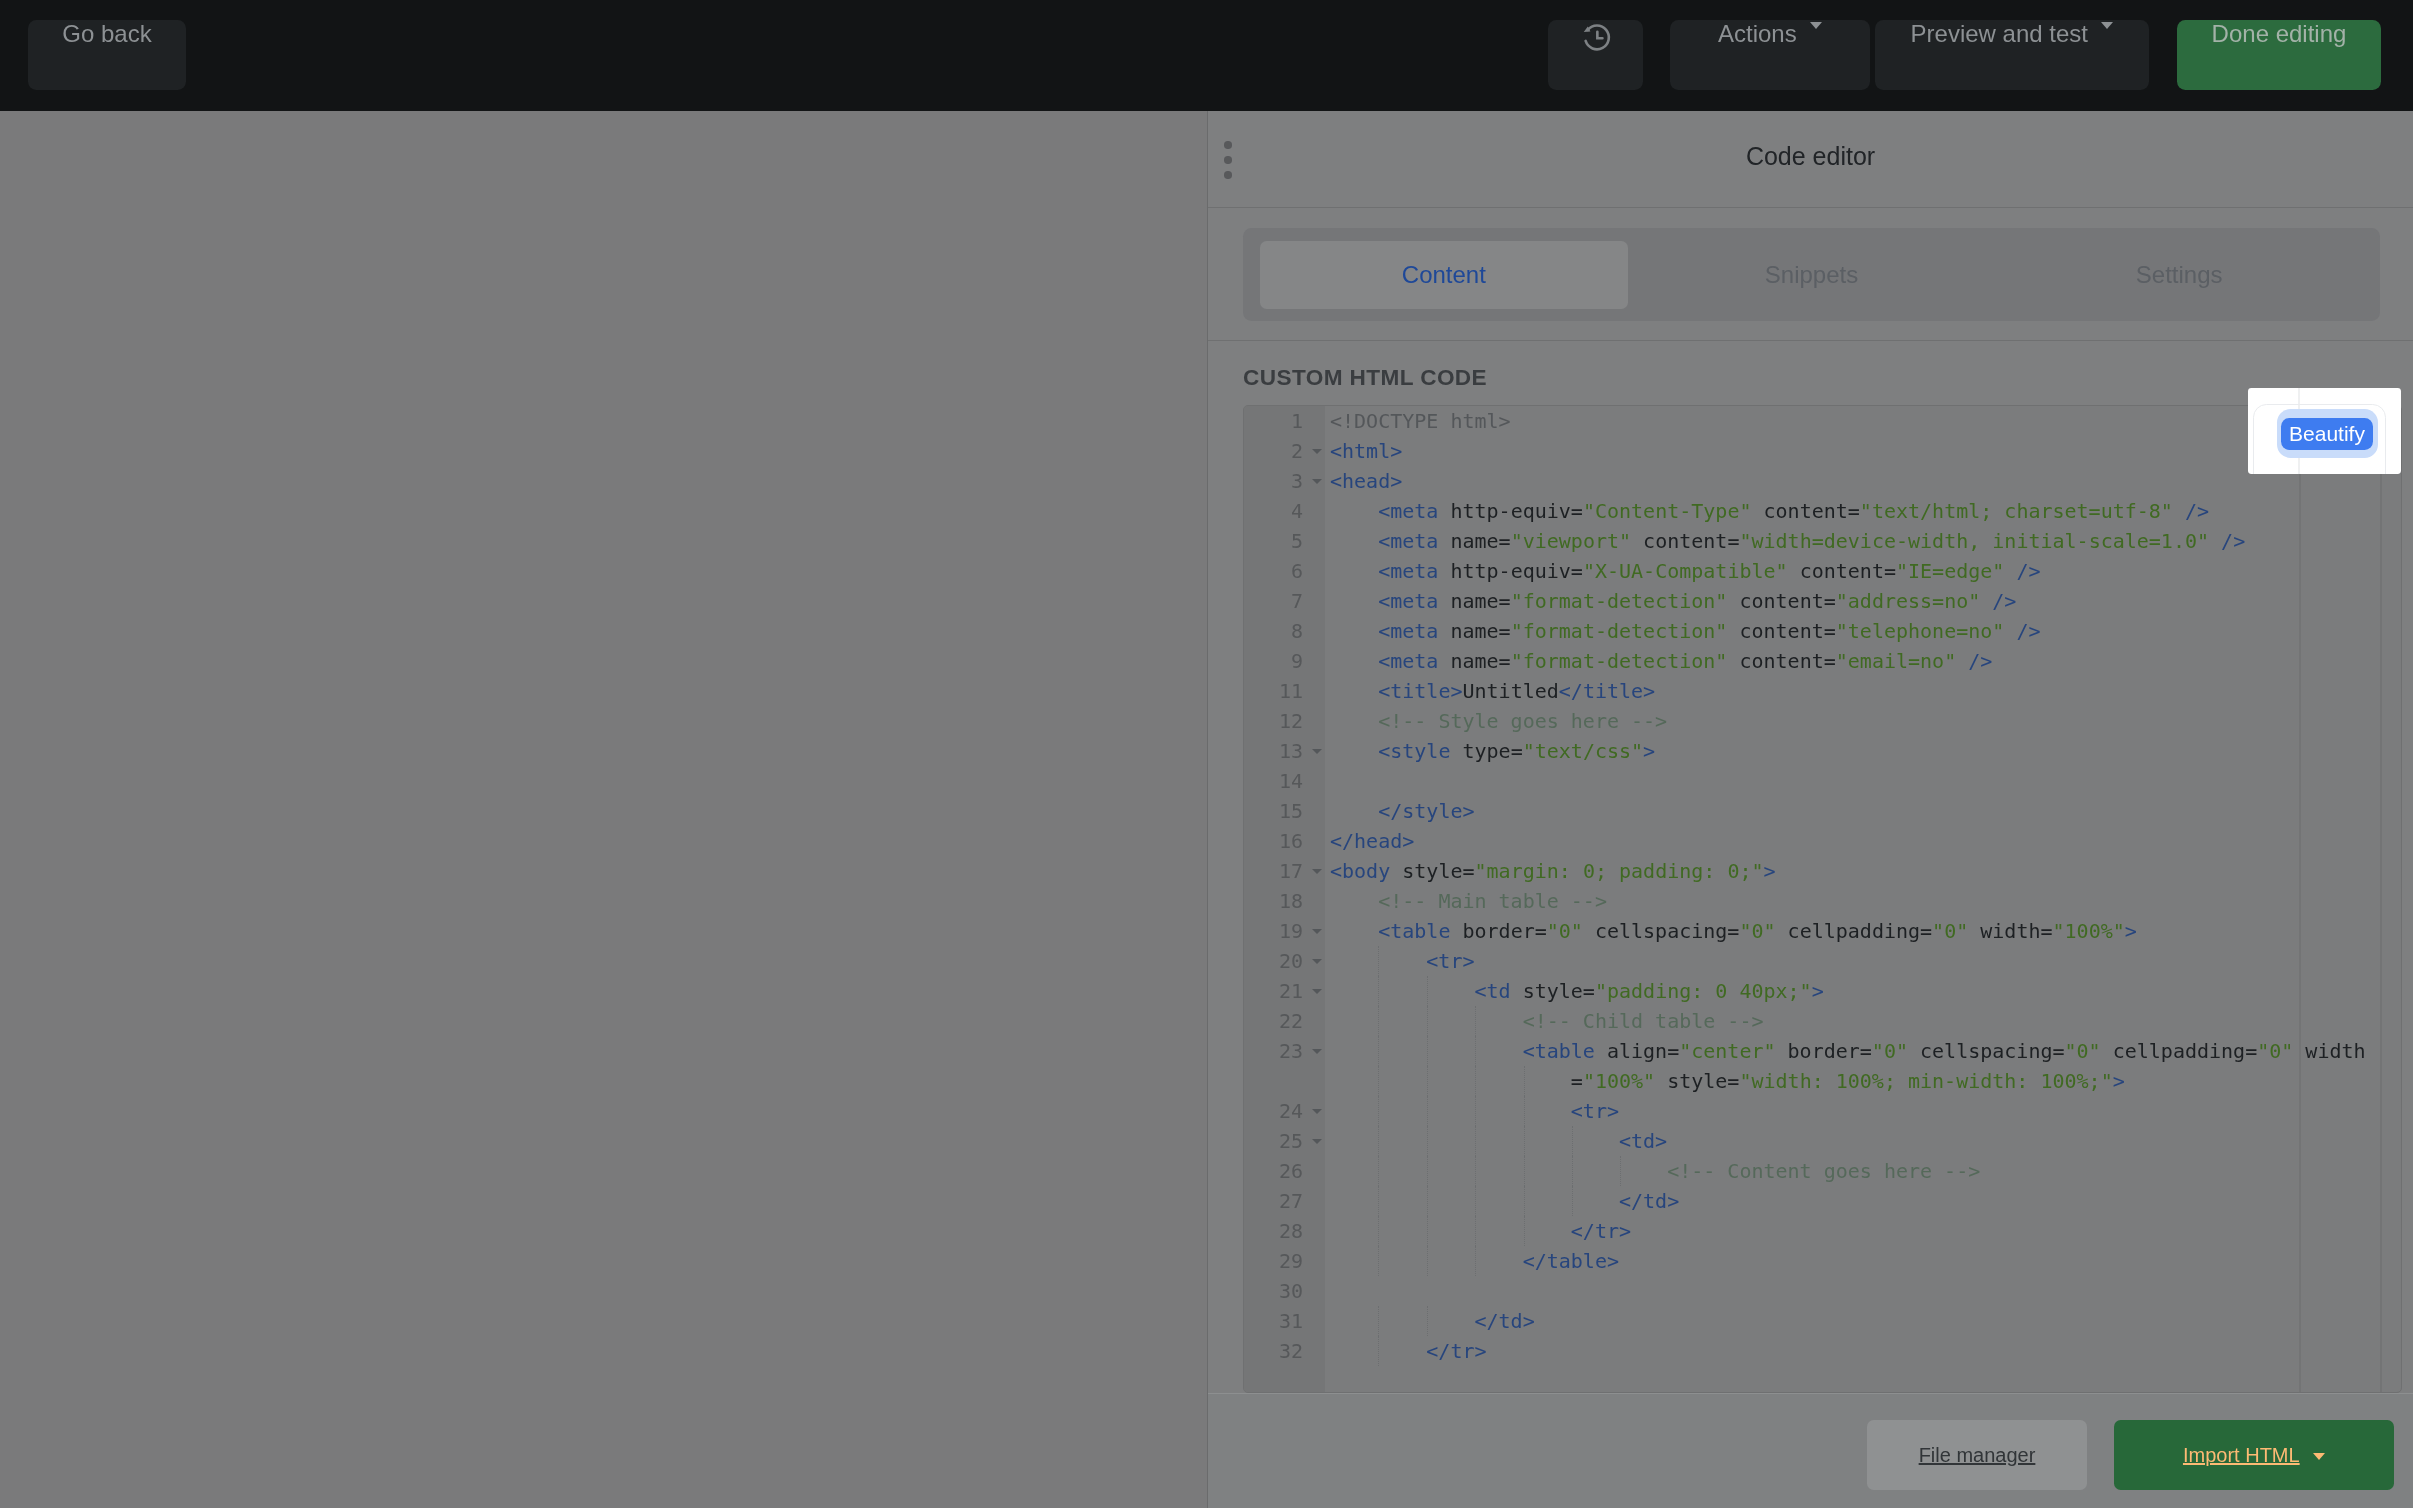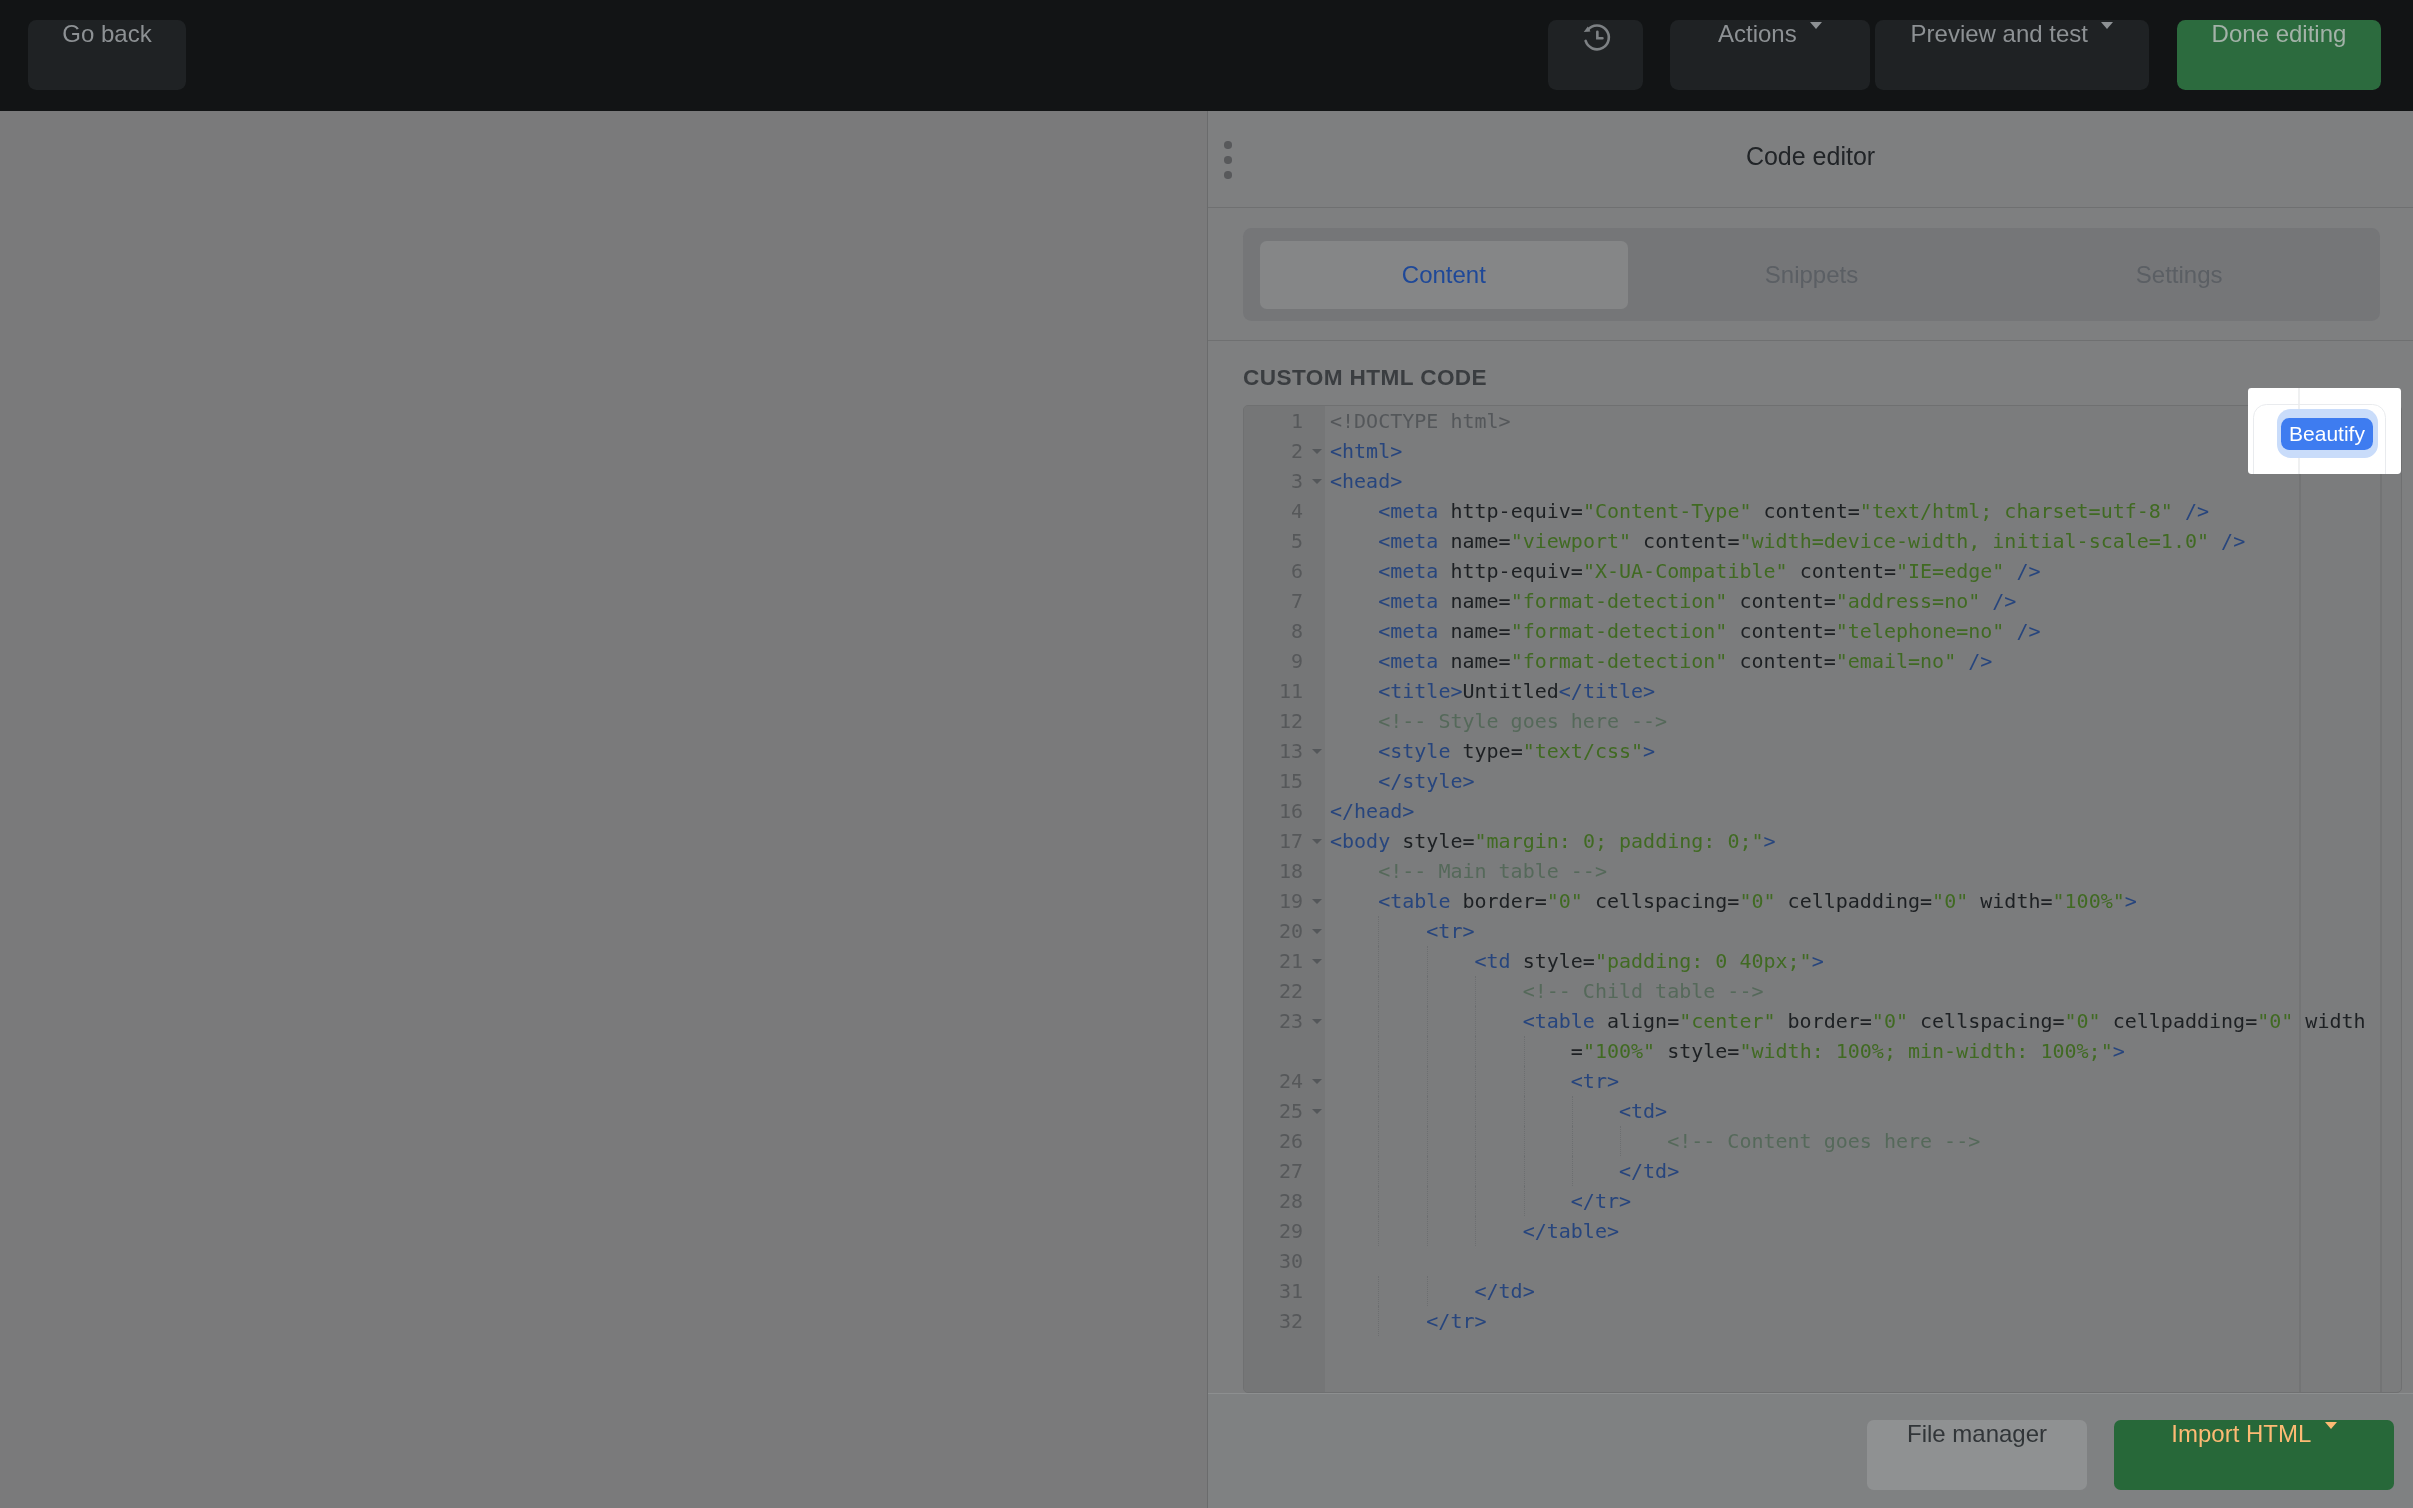--- a/index.html
+++ b/index.html
@@ -51,22 +51,22 @@
   #spot-pm{position:absolute;left:50px;top:0;bottom:0;width:1.7px;background:#eff0f1;}
   #spot-outline{position:absolute;left:5px;top:16px;width:131px;height:92px;
     border:1.7px solid #e9ebee;border-radius:13.4px;}
   #beautify-ring{position:absolute;left:28.5px;top:21px;width:101px;height:49px;background:#c9dcfa;
     border-radius:13.4px;display:flex;align-items:center;justify-content:center;}
   #beautify-btn{width:92px;height:32px;background:#3e7cf0;border-radius:8.4px;color:#fff;
     font-size:21px;font-weight:500;display:flex;align-items:center;justify-content:center;cursor:pointer;}
 
   
   #bottombar{left:1208px;top:1393px;width:1206px;height:116px;background:#7f8182;border-top:0.8px solid #8d8f90;}
-  .bb-btn{display:flex;align-items:flex-start;justify-content:center;height:70px;top:1420px;
-    font-size:24px;border-radius:6.7px;cursor:pointer;}
+  .bb-btn{display:flex;align-items:center;justify-content:center;height:70px;top:1420px;
+    font-size:20px;border-radius:6.7px;cursor:pointer;text-decoration:underline;}
   #file-manager{left:1867px;width:220px;background:#8f9192;color:#313538;}
   #import-html{left:2114px;width:280px;background:#276839;color:#fdba74;}
 </style>
 </head>
 <body>
 
 <div id="topbar" class="abs">
   <div class="tb-btn abs" style="left:28px;width:158px;">
     <span>Go back</span>
   </div>
@@ -171,20 +171,24 @@
       </div>
       <div class="crow">
         <div class="gut"><span>12</span></div>
         <div class="ccode"><span class="tk-p">    </span><span class="tk-c">&lt;!-- Style goes here --&gt;</span></div>
       </div>
       <div class="crow">
         <div class="gut"><span>13</span><i class="fold"></i></div>
         <div class="ccode"><span class="tk-p">    </span><span class="tk-t">&lt;style</span><span class="tk-p"> type=</span><span class="tk-s">"text/css"</span><span class="tk-t">&gt;</span></div>
       </div>
       <div class="crow">
+        <div class="gut"><span>14</span></div>
+        <div class="ccode"><span class="tk-p"></span></div>
+      </div>
+      <div class="crow">
         <div class="gut"><span>15</span></div>
         <div class="ccode"><span class="tk-p">    </span><span class="tk-t">&lt;/style&gt;</span></div>
       </div>
       <div class="crow">
         <div class="gut"><span>16</span></div>
         <div class="ccode"><span class="tk-t">&lt;/head&gt;</span></div>
       </div>
       <div class="crow">
         <div class="gut"><span>17</span><i class="fold"></i></div>
         <div class="ccode"><span class="tk-t">&lt;body</span><span class="tk-p"> style=</span><span class="tk-s">"margin: 0; padding: 0;"</span><span class="tk-t">&gt;</span></div>

